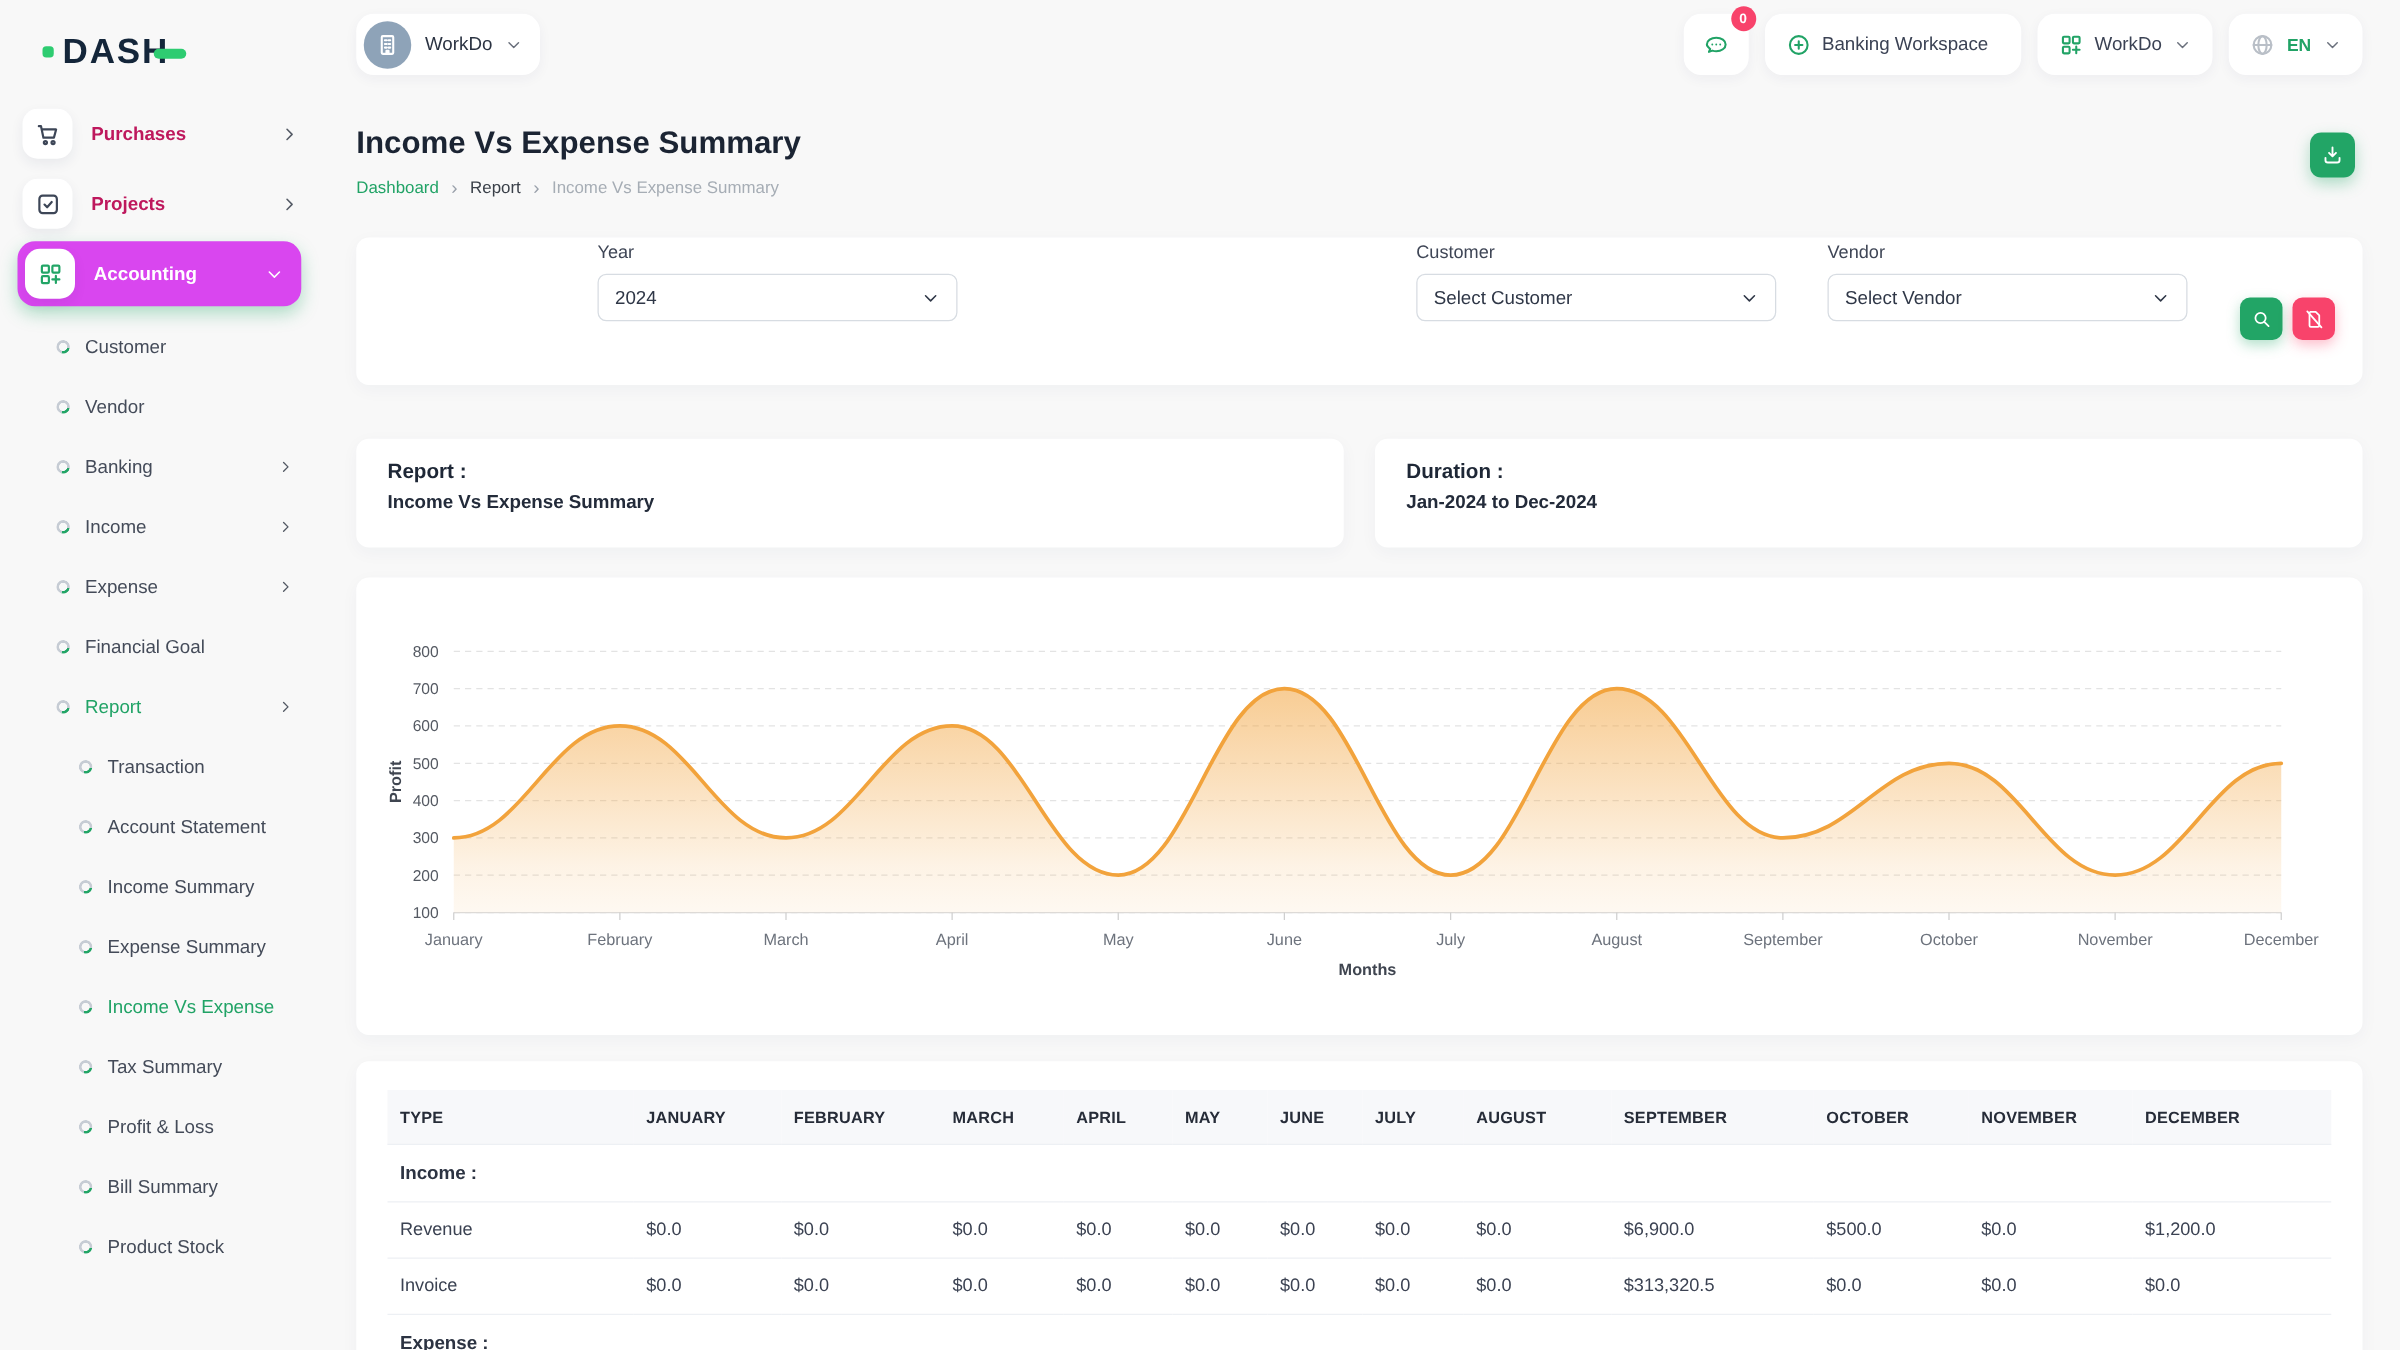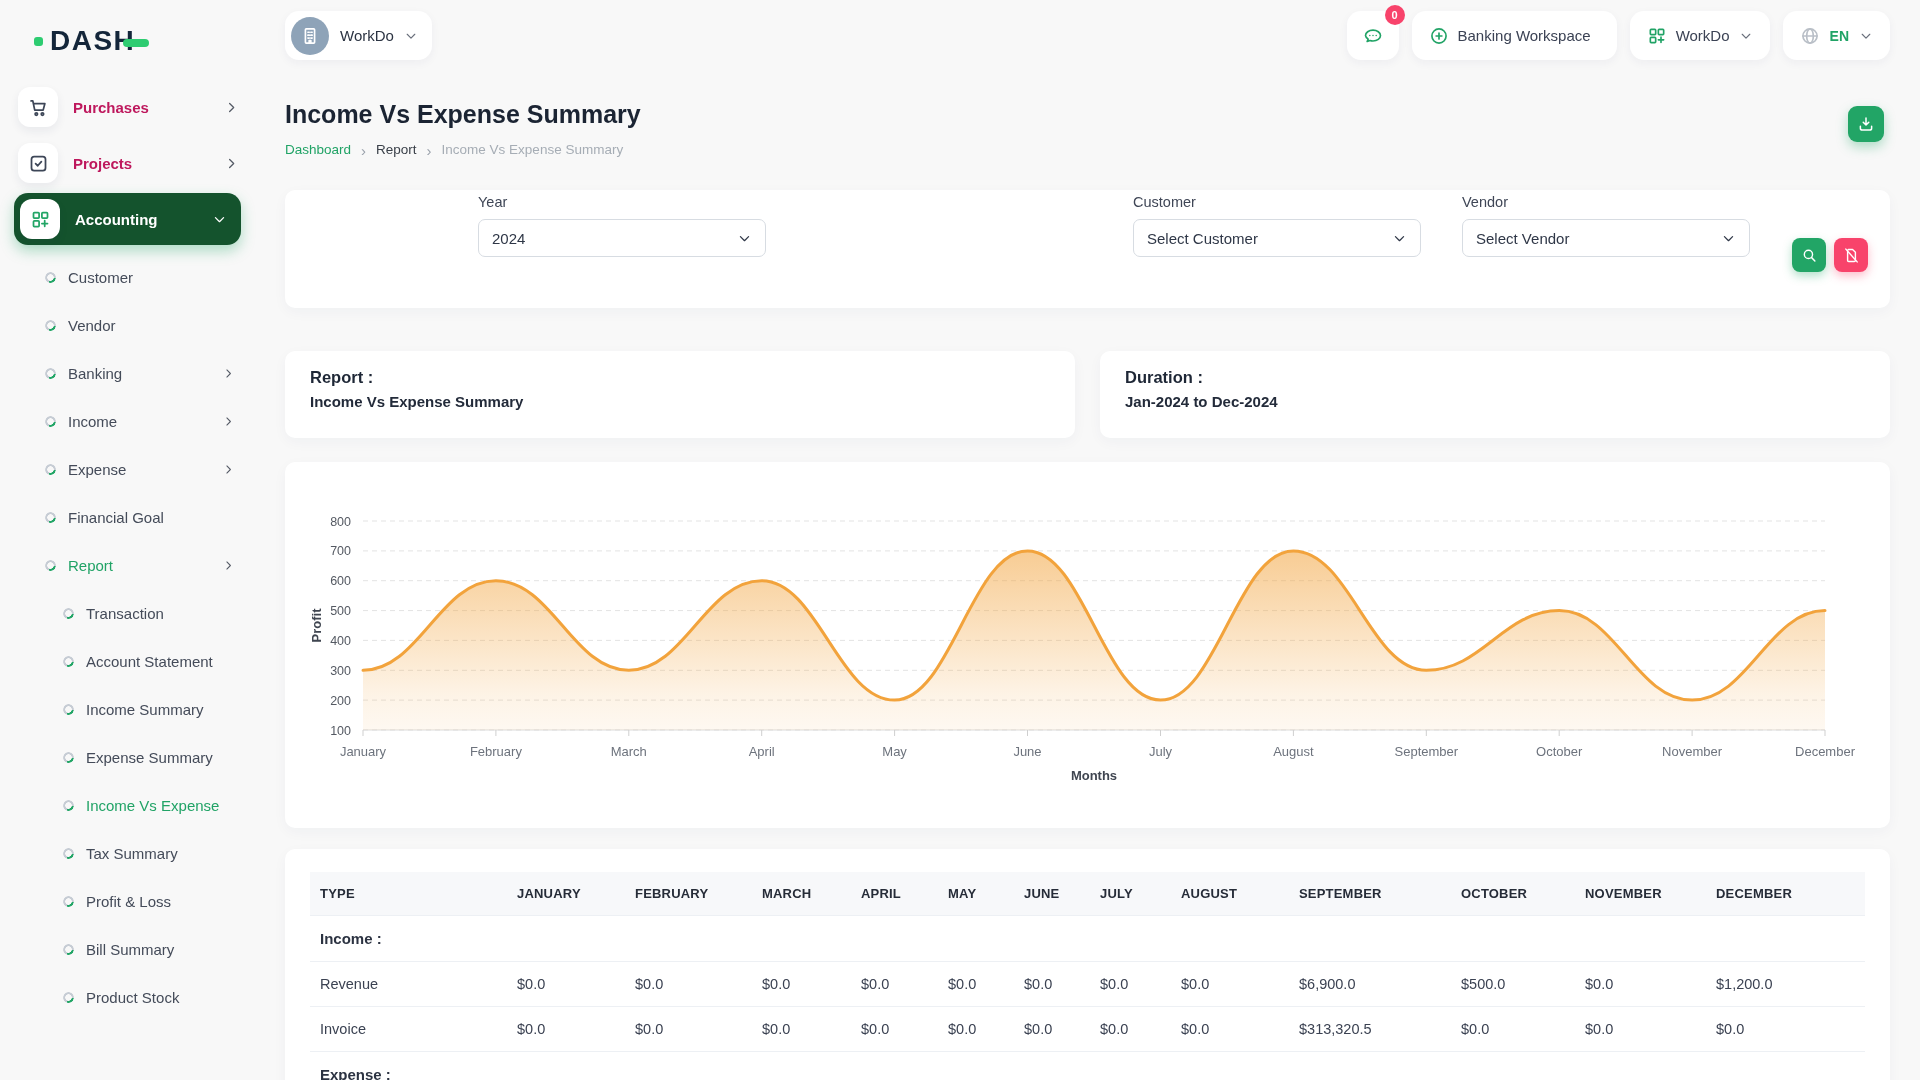--- a/index.html
+++ b/index.html
@@ -14,21 +14,21 @@
   .logo-text { font-size:28px; font-weight:800; letter-spacing:1.5px; color:#14263a; }
   .logo-bar { width:26px; height:8px; border-radius:4px; background:#2ecc71; margin-left:-12px; margin-top:4px; }
   .nav { margin-top:21px; }
   .nav-item { height:56px; display:flex; align-items:center; padding:0 16px 0 18px; cursor:pointer; }
   .tile { width:40px; height:40px; border-radius:12px; background:#ffffff; box-shadow:0 4px 10px rgba(30,40,80,.07);
           display:flex; align-items:center; justify-content:center; color:#3d4657; flex:0 0 auto; }
   .tile svg { width:21px; height:21px; }
   .nav-label { font-size:15px; font-weight:600; color:#be185d; margin-left:15px; flex:1; }
   .chev { display:flex; color:#555b66; }
   .chev svg { width:15px; height:15px; }
-  .nav-pill { height:52px; margin:2px 14px; border-radius:14px; background:#14532d;
+  .nav-pill { height:52px; margin:2px 14px; border-radius:14px; background:#d946ef;
               box-shadow:0 6px 14px rgba(34,165,102,.35); display:flex; align-items:center; padding:0 14px 0 6px; cursor:pointer; }
   .nav-pill .tile { color:#22a566; }
   .pill-label { font-size:15px; font-weight:700; color:#ffffff; margin-left:15px; flex:1; }
   .nav-pill .chev { color:#ffffff; }
   .submenu { margin-top:8px; }
   .sub-item { height:48px; display:flex; align-items:center; padding:0 20px 0 45px; cursor:pointer; }
   .sub-item.lvl2 { padding-left:63px; }
   .bullet { width:11px; height:11px; border-radius:50%; flex:0 0 auto;
     background:conic-gradient(#22a566 0 95deg,#c6ccd4 95deg 360deg);
     -webkit-mask:radial-gradient(circle at center, transparent 0 3px, #000 3.5px);

